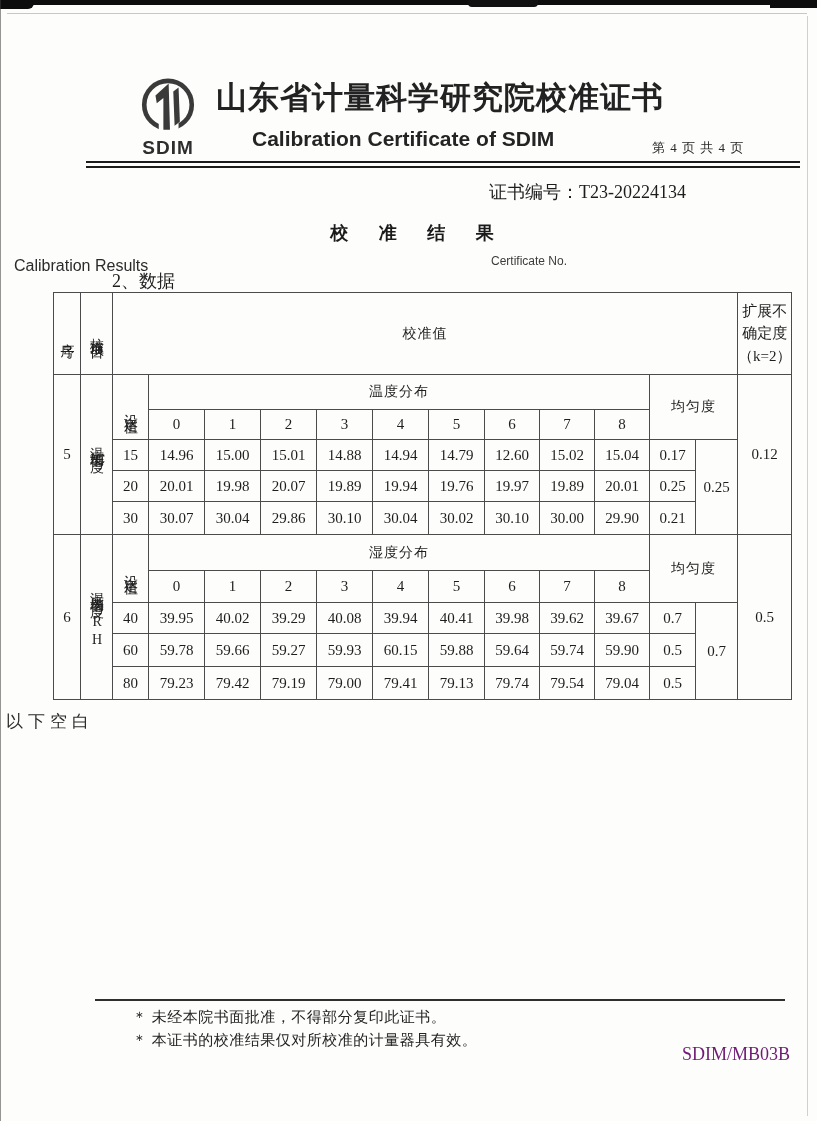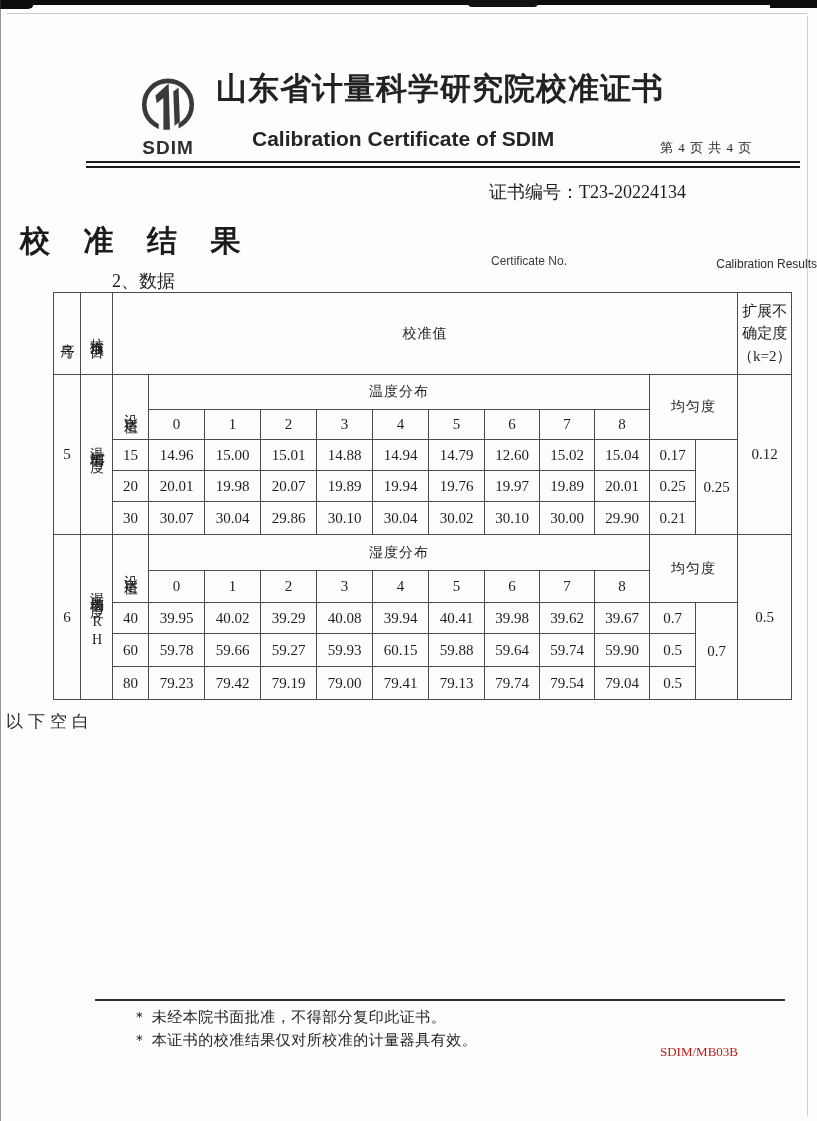--- a/index.html
+++ b/index.html
@@ -14,55 +14,55 @@
   .top-blob-right{left:770px;top:0;width:47px;height:8px;background:#0d0d0d;}
   .faint-top-line{left:7px;top:13px;width:800px;height:1px;background:#c9c7bf;}
   .left-edge{left:0;top:0;width:1px;height:1121px;background:#3f3f3f;opacity:.55;}
   .right-paper-line{left:807px;top:16px;width:1px;height:1100px;background:#d3d1c6;}
 
   
   .logo-box{left:120px;top:74px;width:96px;height:94px;text-align:center;}
   .logo-box svg{display:block;margin:0 auto;}
   .logo-text{font-family:"Liberation Sans","DejaVu Sans",sans-serif;font-weight:bold;
              font-size:19px;letter-spacing:1px;color:#2e2e2e;line-height:1;}
-  .title-cn{left:216px;top:68px;font-size:31px;font-weight:bold;letter-spacing:1px;color:#222;}
+  .title-cn{left:216px;top:77px;font-size:31px;font-weight:bold;letter-spacing:1px;color:#222;}
   .title-en{left:252px;top:127px;font-family:"Liberation Sans","DejaVu Sans",sans-serif;
             font-weight:bold;font-size:21px;color:#242424;}
-  .page-info{left:652px;top:139px;font-size:13px;letter-spacing:1px;color:#2a2a2a;margin-left:8px;}
+  .page-info{left:652px;top:139px;font-size:13px;letter-spacing:1px;color:#2a2a2a;}
   .double-rule{left:86px;top:161px;width:714px;height:3px;
                border-top:2px solid #1c1c1c;border-bottom:2px solid #1c1c1c;}
 
   .cert-no{left:489px;top:180px;font-size:18px;color:#1d1d1d;text-align:right;}
   .cert-no-en{left:491px;top:209px;font-family:"Liberation Sans","DejaVu Sans",sans-serif;
               font-size:12px;color:#3c3c3c;margin-top:45px;}
-  .results-cn{left:0;right:0;top:221px;text-indent:20px;
-              font-size:30px;font-weight:bold;letter-spacing:13px;color:#1b1b1b;}
-  .results-en{left:0;right:0;top:257px;text-align:right;text-indent:14px;
-              font-family:"Liberation Sans","DejaVu Sans",sans-serif;font-size:12px;color:#2b2b2b;}
+  .results-cn{left:0;right:0;top:221px;text-align:center;text-indent:20px;
+              font-size:18px;font-weight:bold;letter-spacing:13px;color:#1b1b1b;}
+  .results-en{left:0;right:0;top:257px;text-align:left;text-indent:14px;
+              font-family:"Liberation Sans","DejaVu Sans",sans-serif;font-size:16px;color:#2b2b2b;}
   .data-label{left:112px;top:269px;font-size:18px;color:#1d1d1d;}
 
   
   .cal-table{position:absolute;left:53px;top:292px;border-collapse:collapse;table-layout:fixed;}
   .cal-table td,.cal-table th{border:1px solid #4b4b4b;padding:0;text-align:center;
       vertical-align:middle;font-weight:normal;font-size:15px;color:#1e1e1e;overflow:hidden;}
   .cal-table .cn{font-size:14px;letter-spacing:1px;}
   .vt{writing-mode:vertical-lr;text-orientation:upright;display:inline-block;
       letter-spacing:3px;font-size:14px;line-height:1.15;}
   .pre{white-space:pre-line;font-size:13px;line-height:1.5;}
   .r-hd{height:82px;} .r-dist1{height:35px;} .r-lbl1{height:30px;}
   .r-d{height:31px;} .r-d2{height:33px;}
   .r-dist2{height:36px;} .r-lbl2{height:32px;}
 
   
   .blank-below{left:0;right:0;top:710px;text-align:left;text-indent:6px;
                font-size:17px;letter-spacing:5px;color:#2a2a2a;}
   .footer-rule{left:95px;top:999px;width:690px;height:2px;background:#2f2f2f;}
   .note{left:132px;font-size:15px;letter-spacing:.5px;color:#232323;}
   .note1{top:1008px;} .note2{top:1031px;}
-  .form-code{left:660px;top:1044px;font-size:13px;color:#b91c1c;}
+  .form-code{left:682px;top:1044px;font-size:18px;color:#701a75;}
 </style>
 </head>
 <body>
 
 <div id="page">
 
   <div class="abs top-strip"></div>
   <div class="abs top-blob-left"></div>
   <div class="abs top-blob-mid"></div>
   <div class="abs top-blob-right"></div>

